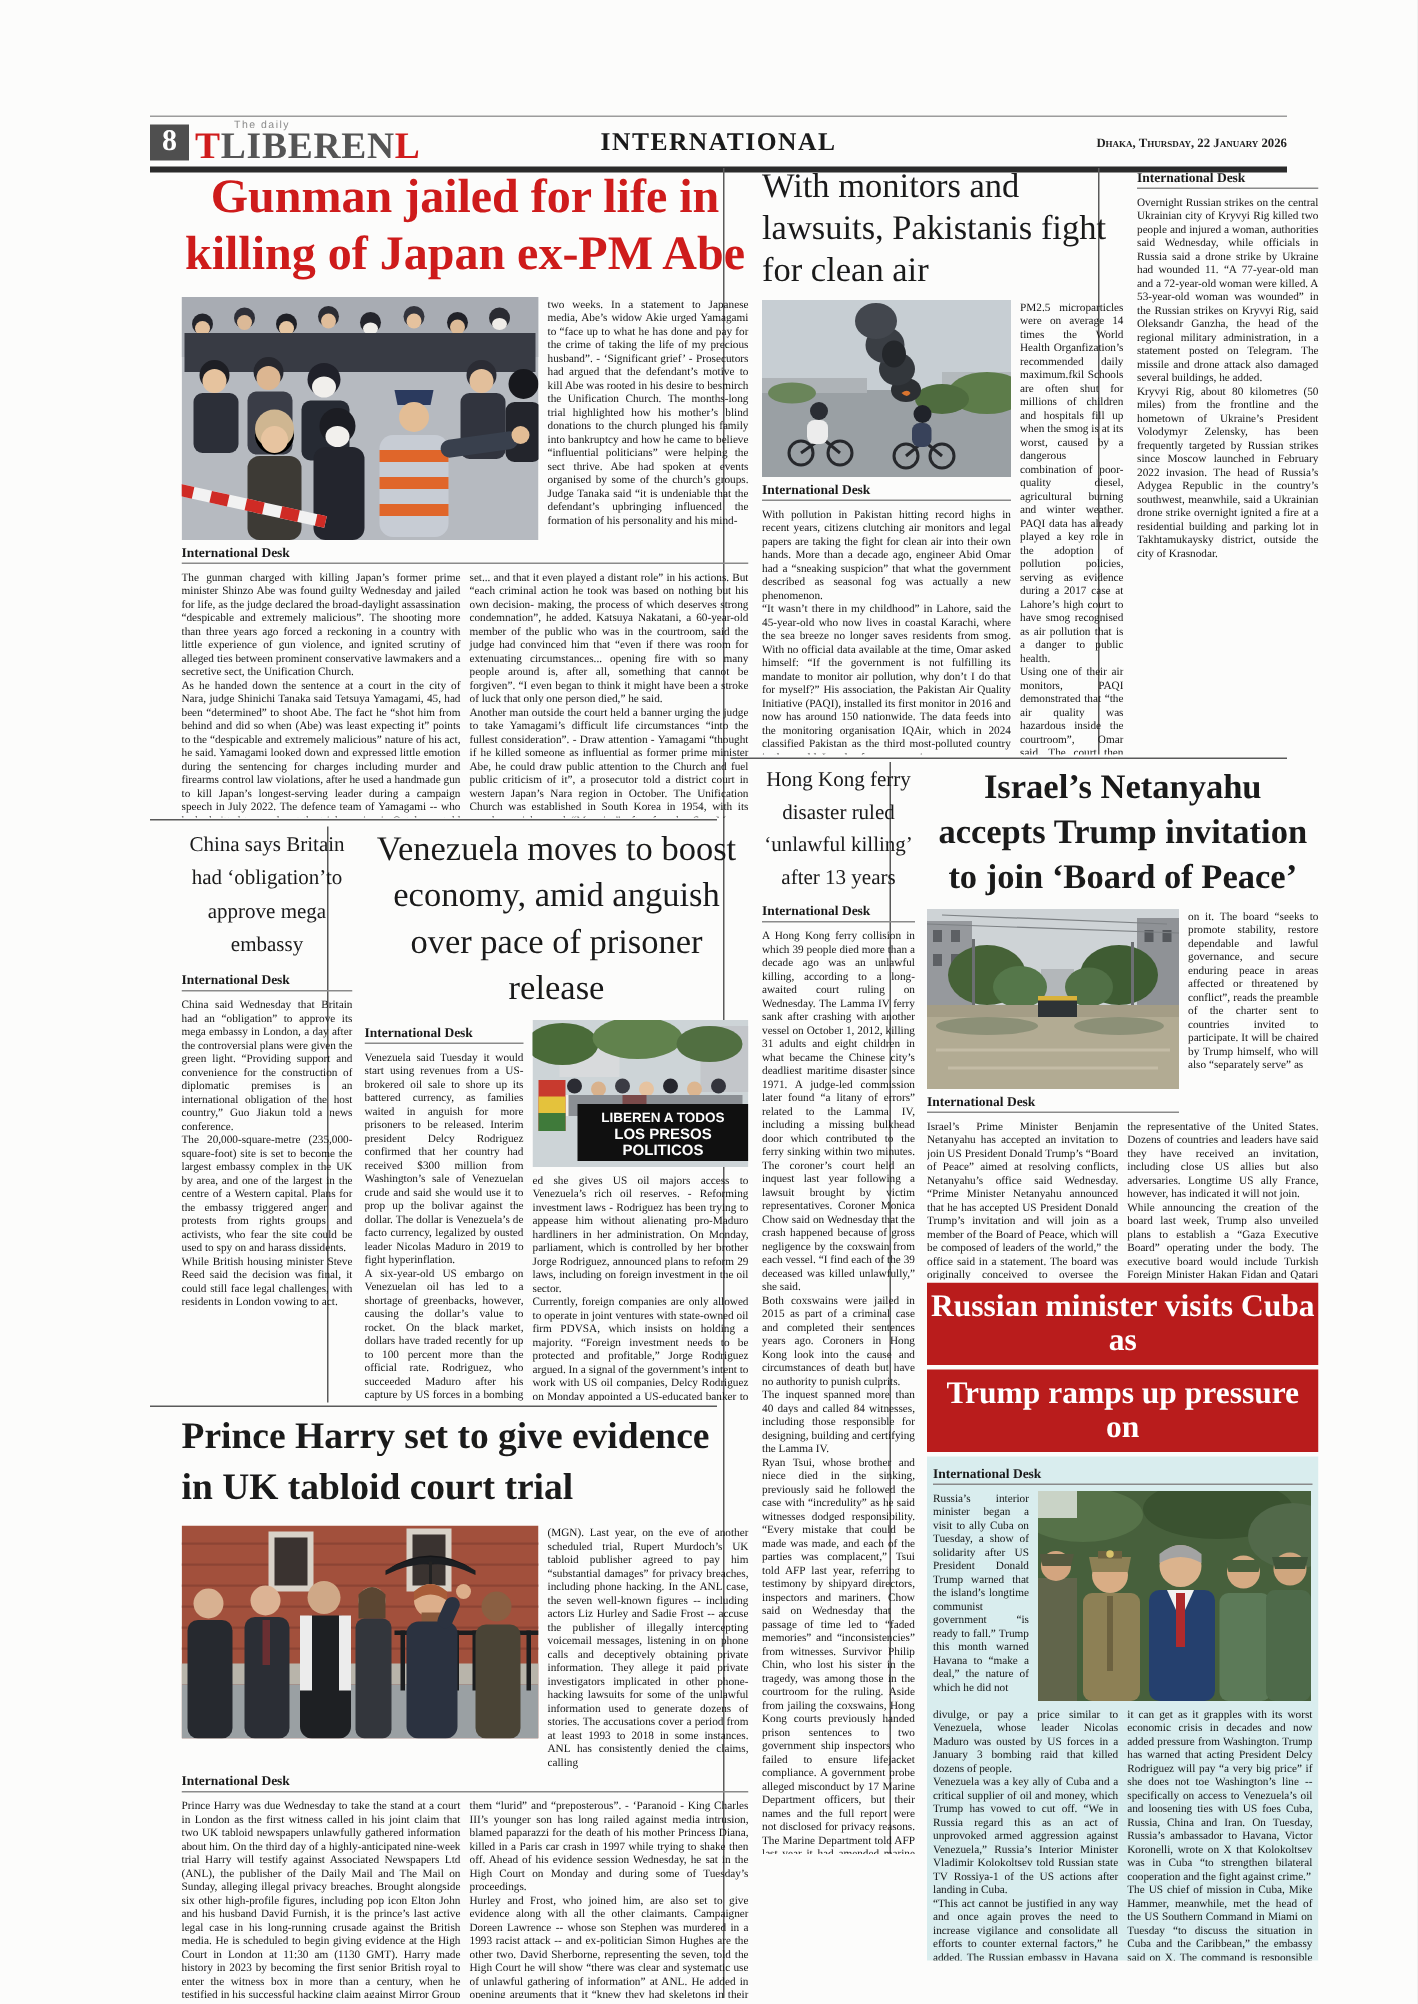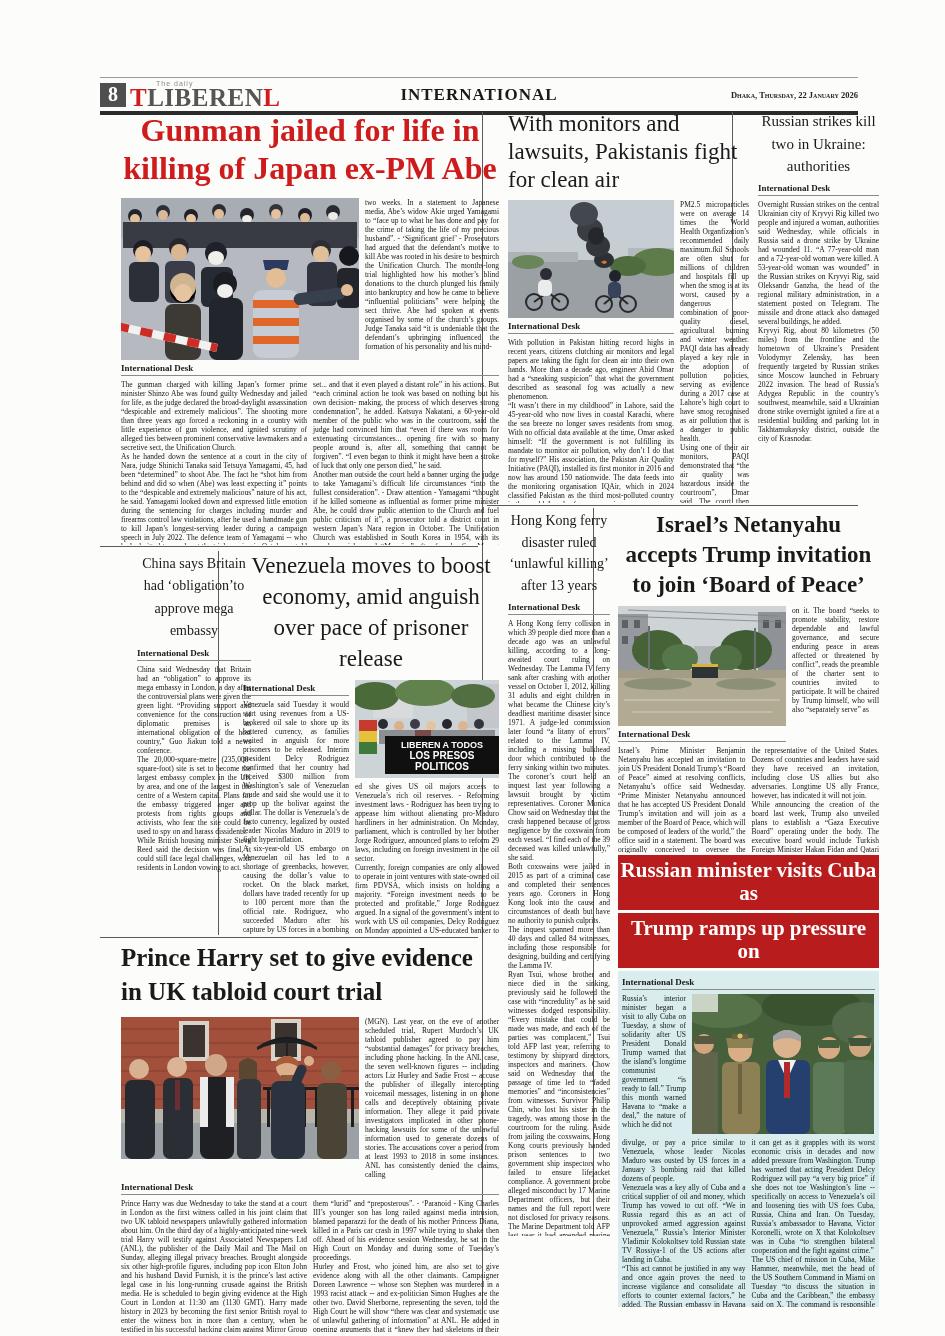--- a/index.html
+++ b/index.html
@@ -195,27 +195,26 @@
         <div class="byline">International Desk</div>
         <div class="body-text">With pollution in Pakistan hitting record highs in recent years, citizens clutching air monitors and legal papers are taking the fight for clean air into their own hands. More than a decade ago, engineer Abid Omar had a “sneaking suspicion” that what the government described as seasonal fog was actually a new phenomenon.
 “It wasn’t there in my childhood” in Lahore, said the 45-year-old who now lives in coastal Karachi, where the sea breeze no longer saves residents from smog. With no official data available at the time, Omar asked himself: “If the government is not fulfilling its mandate to monitor air pollution, why don’t I do that for myself?” His association, the Pakistan Air Quality Initiative (PAQI), installed its first monitor in 2016 and now has around 150 nationwide. The data feeds into the monitoring organisation IQAir, which in 2024 classified Pakistan as the third most-polluted country in the world. Levels of cancer-causing</div>
       </div>
       <div class="col body-text">PM2.5 microparticles were on average 14 times the World Health Organfization’s recommended daily maximum.fkil Schools are often shut for millions of children and hospitals fill up when the smog is at its worst, caused by a dangerous combination of poor-quality diesel, agricultural burning and winter weather. PAQI data has already played a key role in the adoption of pollution policies, serving as evidence during a 2017 case at Lahore’s high court to have smog recognised as air pollution that is a danger to public health.
 Using one of their air monitors, PAQI demonstrated that “the air quality was hazardous inside the courtroom”, Omar said. The court then ordered the regional government of Punjab to deploy its own monitoring stations -- now 44 across the province -- and make the data public. But the government also says private monitors are unreliable and cause panic. Researchers say, however, that these devices are essential to supplement official data that they view as fragmented and insufficiently independent. “They got alarmed and shut down some stations when the air pollution went up,” Omar said. - 3D-printed monitors - Officials have overhauled the management of brick kilns, a major source of black carbon emissions, and taken other measures such as fining drivers of high-emission vehicles and incentivising farmers to stop agricultural burning.</div>
     </div>
   </div>
 
   <div class="article" style="left:737px; top:110px; width:121px; height:393px;">
-    <div class="h-rus">Russian strikes kill two in Ukraine: authorities</div>
     <div class="byline">International Desk</div>
     <div class="body-text">Overnight Russian strikes on the central Ukrainian city of Kryvyi Rig killed two people and injured a woman, authorities said Wednesday, while officials in Russia said a drone strike by Ukraine had wounded 11. “A 77-year-old man and a 72-year-old woman were killed. A 53-year-old woman was wounded” in the Russian strikes on Kryvyi Rig, said Oleksandr Ganzha, the head of the regional military administration, in a statement posted on Telegram. The missile and drone attack also damaged several buildings, he added.
 Kryvyi Rig, about 80 kilometres (50 miles) from the frontline and the hometown of Ukraine’s President Volodymyr Zelensky, has been frequently targeted by Russian strikes since Moscow launched in February 2022 invasion. The head of Russia’s Adygea Republic in the country’s southwest, meanwhile, said a Ukrainian drone strike overnight ignited a fire at a residential building and parking lot in Takhtamukaysky district, outside the city of Krasnodar.</div>
   </div>
 
-  <div class="article" style="left:116px; top:553px; width:114px; height:380px;">
+  <div class="article" style="left:100px; top:553px; width:114px; height:380px;">
     <div class="h-chn">China says Britain had ‘obligation’to approve mega embassy</div>
     <div class="byline">International Desk</div>
     <div class="body-text">China said Wednesday that Britain had an “obligation” to approve its mega embassy in London, a day after the controversial plans were given the green light. “Providing support and convenience for the construction of diplomatic premises is an international obligation of the host country,” Guo Jiakun told a news conference.
 The 20,000-square-metre (235,000-square-foot) site is set to become the largest embassy complex in the UK by area, and one of the largest in the centre of a Western capital. Plans for the embassy triggered anger and protests from rights groups and activists, who fear the site could be used to spy on and harass dissidents.
 While British housing minister Steve Reed said the decision was final, it could still face legal challenges, with residents in London vowing to act.</div>
   </div>
 
   <div class="article" style="left:222px; top:550px; width:256px; height:384px;">
     <div class="h-ven">Venezuela moves to boost economy, amid anguish over pace of prisoner release</div>
     <div class="row">

